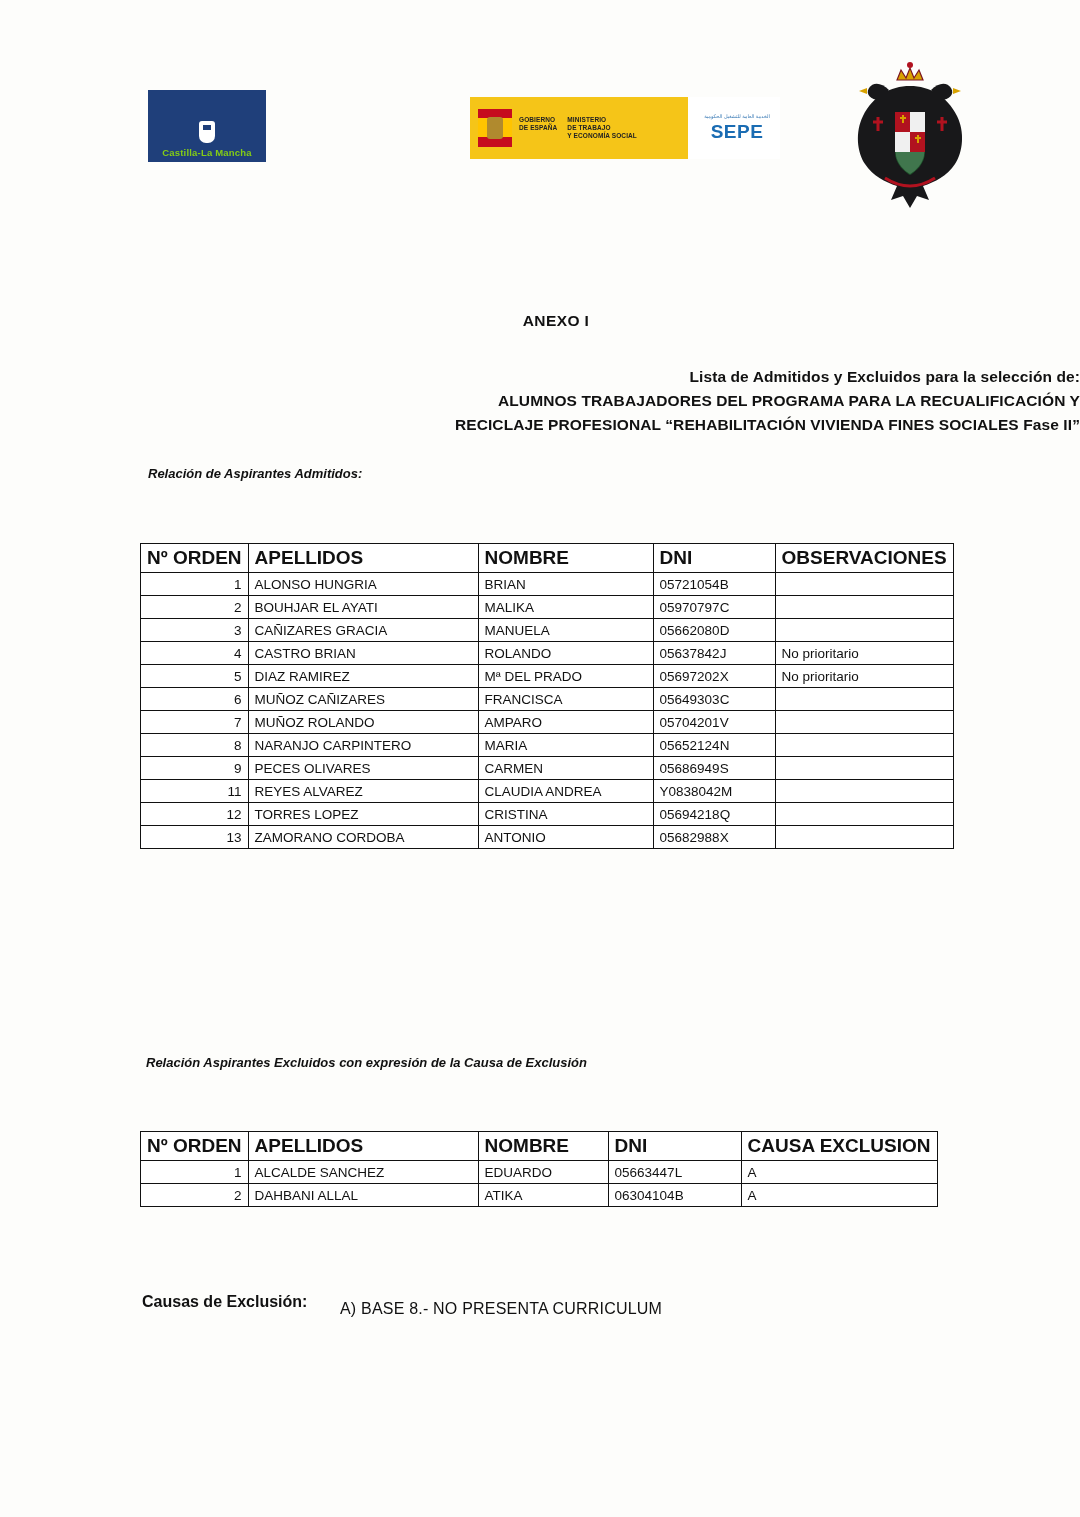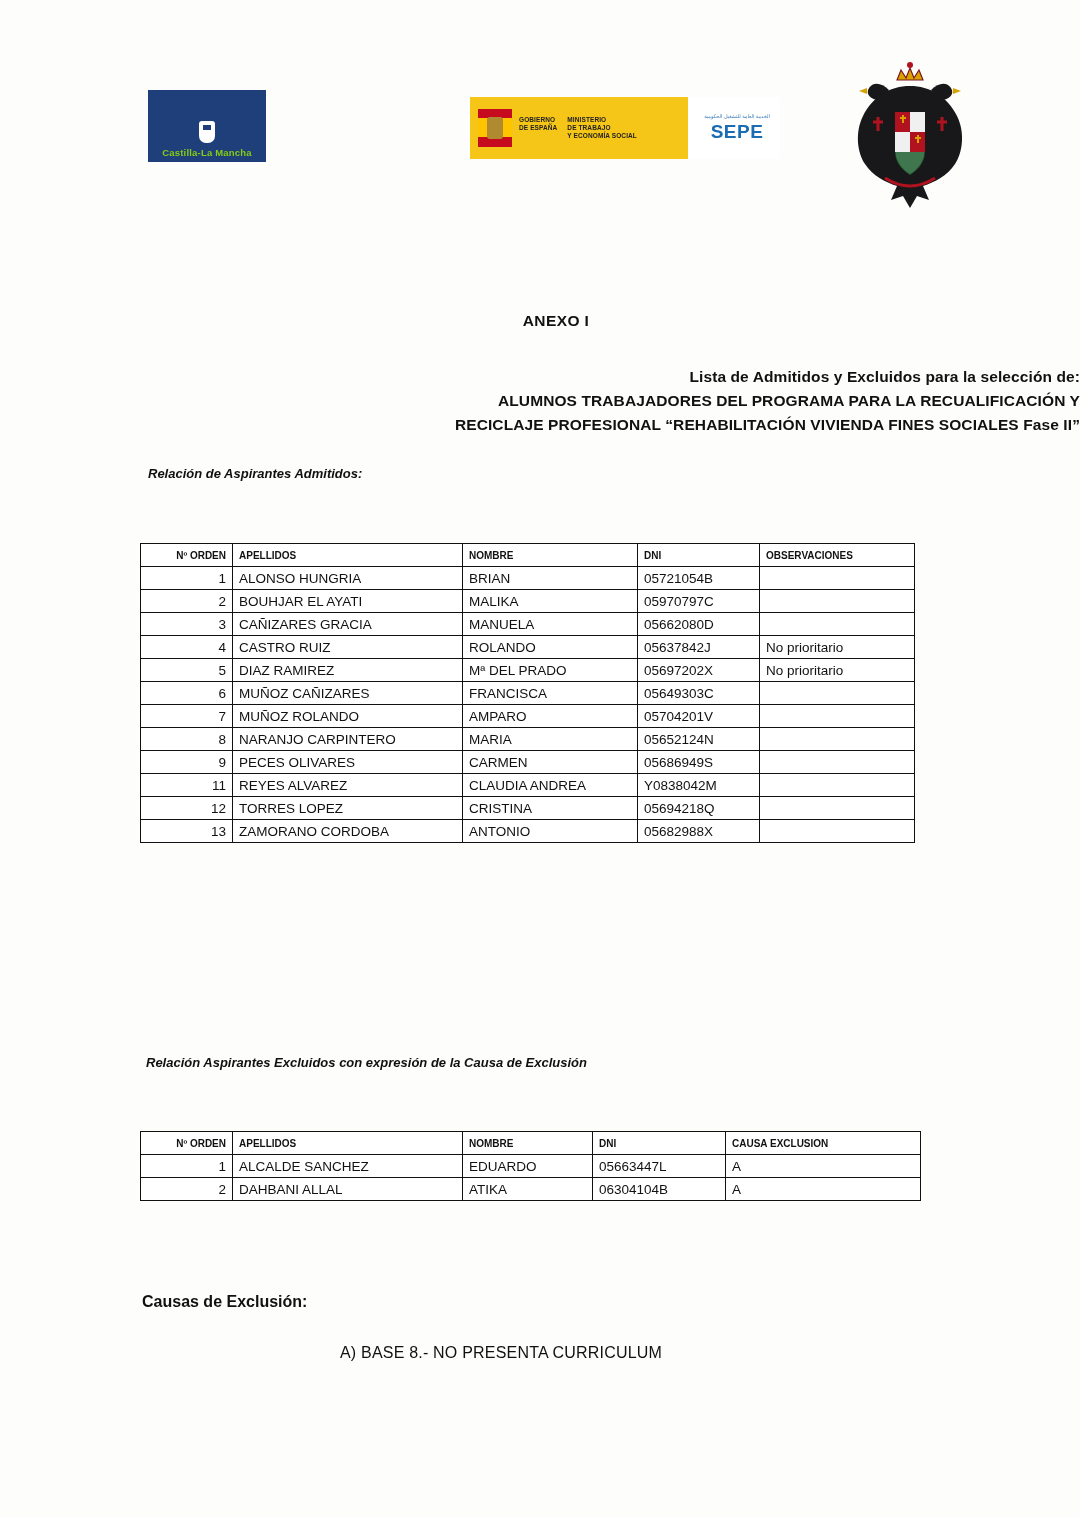--- a/index.html
+++ b/index.html
@@ -191,21 +191,21 @@
     padding: 3px 6px;
     height: 23px;
     box-sizing: border-box;
     vertical-align: middle;
     font-weight: normal;
     text-align: left;
     white-space: nowrap;
   }
   table.doc-table th {
     font-weight: bold;
-    font-size: 10px;
+    font-size: 19px;
   }
   .c-orden { width: 92px; text-align: right !important; }
   .c-apellidos { width: 230px; }
   .c-nombre { width: 175px; }
   .c-dni { width: 122px; }
   .c-obs { width: 160px; }
 
   #tbl-admitidos { left: 140px; top: 543px; }
   #tbl-admitidos .c-obs { width: 155px; }
 
@@ -216,21 +216,21 @@
   #tbl-excluidos .c-causa { width: 195px; }
 
   .causas-title {
     position: absolute;
     left: 142px; top: 1293px;
     font-size: 16px;
     font-weight: bold;
   }
   .causa-item {
     position: absolute;
-    left: 340px; top: 1344px;
+    left: 340px; top: 1300px;
     font-size: 16px;
     letter-spacing: .2px;
   }
 </style>
 </head>
 <body>
 
 <div class="page">
 
   <div class="logos">
@@ -325,21 +325,21 @@
         </tr>
       <tr>
           <td class="c-orden">3</td>
           <td class="c-apellidos">CAÑIZARES GRACIA</td>
           <td class="c-nombre">MANUELA</td>
           <td class="c-dni">05662080D</td>
           <td class="c-obs"></td>
         </tr>
       <tr>
           <td class="c-orden">4</td>
-          <td class="c-apellidos">CASTRO RUIZ</td>
+          <td class="c-apellidos">CASTRO BRIAN</td>
           <td class="c-nombre">ROLANDO</td>
           <td class="c-dni">05637842J</td>
           <td class="c-obs">No prioritario</td>
         </tr>
       <tr>
           <td class="c-orden">5</td>
           <td class="c-apellidos">DIAZ RAMIREZ</td>
           <td class="c-nombre">Mª DEL PRADO</td>
           <td class="c-dni">05697202X</td>
           <td class="c-obs">No prioritario</td>

